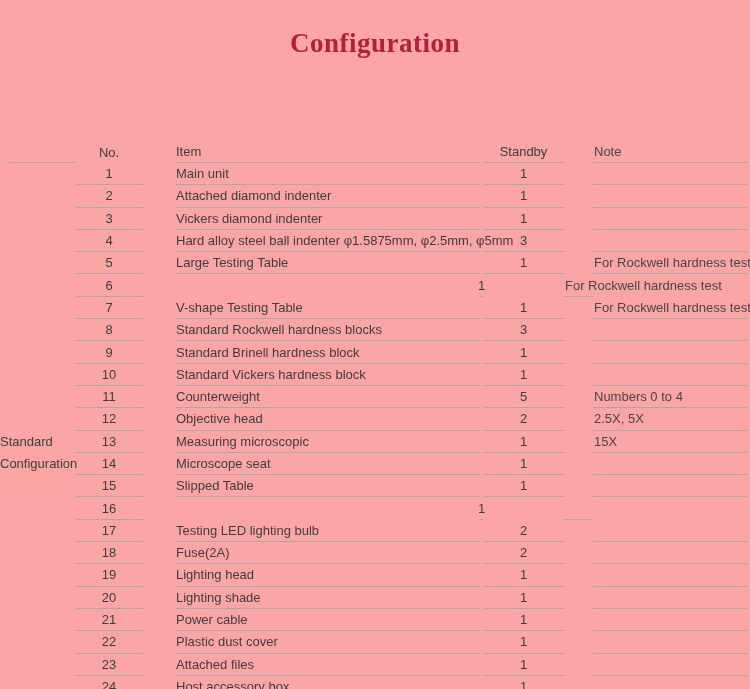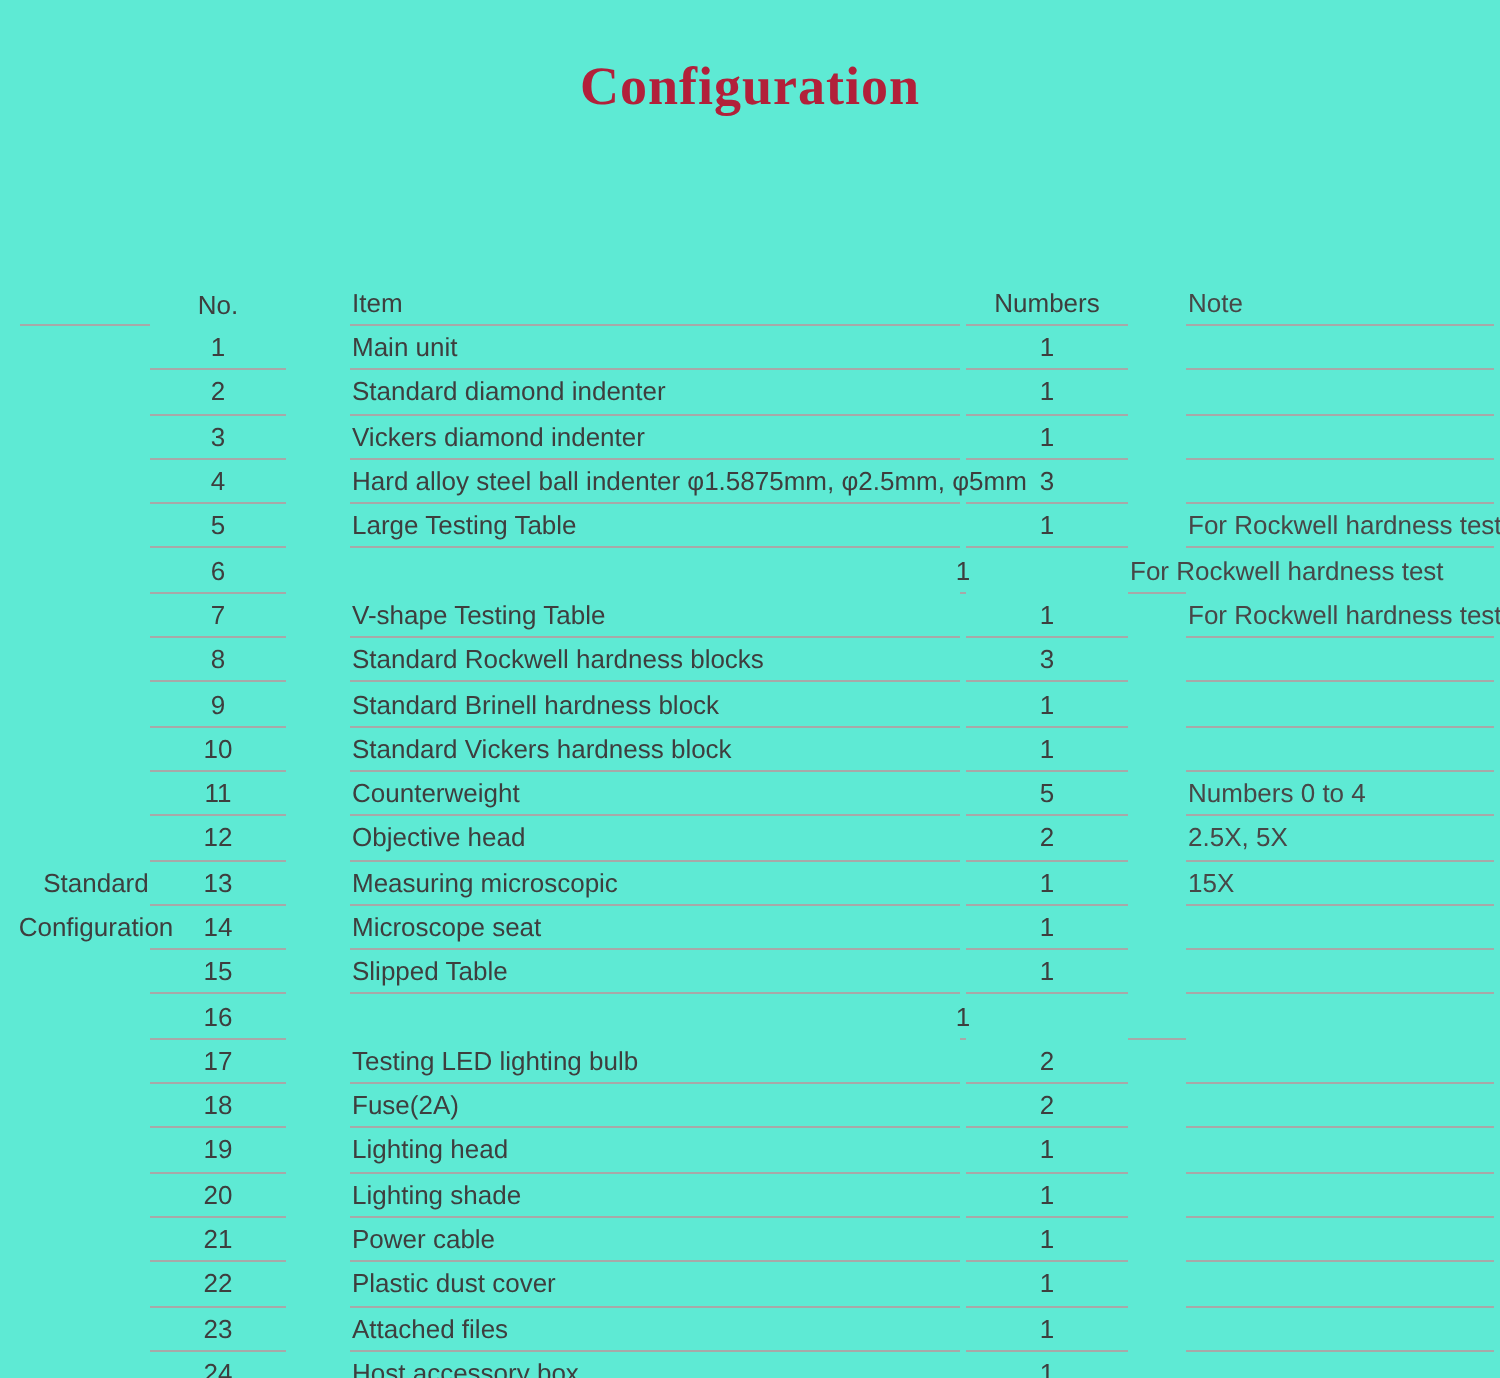--- a/index.html
+++ b/index.html
@@ -1,20 +1,20 @@
 <!DOCTYPE html>
 <html><head>
 <meta charset="utf-8">
 <style>
   html, body { margin: 0; padding: 0; background: #ffffff; }
   .page {
     position: relative;
     width: 750px;
     height: 689px;
-    background: #5eead4;
+    background: #fca5a5;
     overflow: hidden;
     font-family: "Liberation Sans", sans-serif;
   }
   .title {
     position: absolute;
     top: 28px;
     left: 0;
     width: 100%;
     margin: 0;
     text-align: center;
@@ -50,63 +50,63 @@
   .row.last .c-label { border-bottom: 1px solid #a8a8a8; }
   .c-no { justify-content: center; }
   .qty { justify-content: center; }
   .c-item, .c-note { padding-left: 1px; }
   .c-note { color: #474747; }
   .group-label {
     position: absolute;
     left: -10px;
     top: 289.6px;
     width: 96px;
-    text-align: center;
+    text-align: left;
     font-size: 13px;
     color: #3e3e3e;
     line-height: 22.3px;
   }
 </style>
 </head>
 <body>
 
 <div class="page">
 
   <h1 class="title" style="color: rgb(178, 32, 58);">Configuration</h1>
 
   <div class="table-wrap">
 
     <div class="row header">
       <div class="cell c-label"></div>
       <div class="cell c-no">No.</div>
       <div class="cell"></div>
       <div class="cell c-item b">Item</div>
       <div class="cell"></div>
-      <div class="cell c-qty b qty">Numbers</div>
+      <div class="cell c-qty b qty">Standby</div>
       <div class="cell"></div>
       <div class="cell c-note b">Note</div>
     </div>
 
     <div id="table-body">
   <div class="row">
     <div class="cell c-label"></div>
     <div class="cell c-no b">1</div>
     <div class="cell"></div>
     <div class="cell c-item b">Main unit</div>
     <div class="cell"></div>
     <div class="cell c-qty b qty">1</div>
     <div class="cell"></div>
     <div class="cell c-note b"></div>
   </div>
 
   <div class="row">
     <div class="cell c-label"></div>
     <div class="cell c-no b">2</div>
     <div class="cell"></div>
-    <div class="cell c-item b">Standard diamond indenter</div>
+    <div class="cell c-item b">Attached diamond indenter</div>
     <div class="cell"></div>
     <div class="cell c-qty b qty">1</div>
     <div class="cell"></div>
     <div class="cell c-note b"></div>
   </div>
 
   <div class="row">
     <div class="cell c-label"></div>
     <div class="cell c-no b">3</div>
     <div class="cell"></div>

